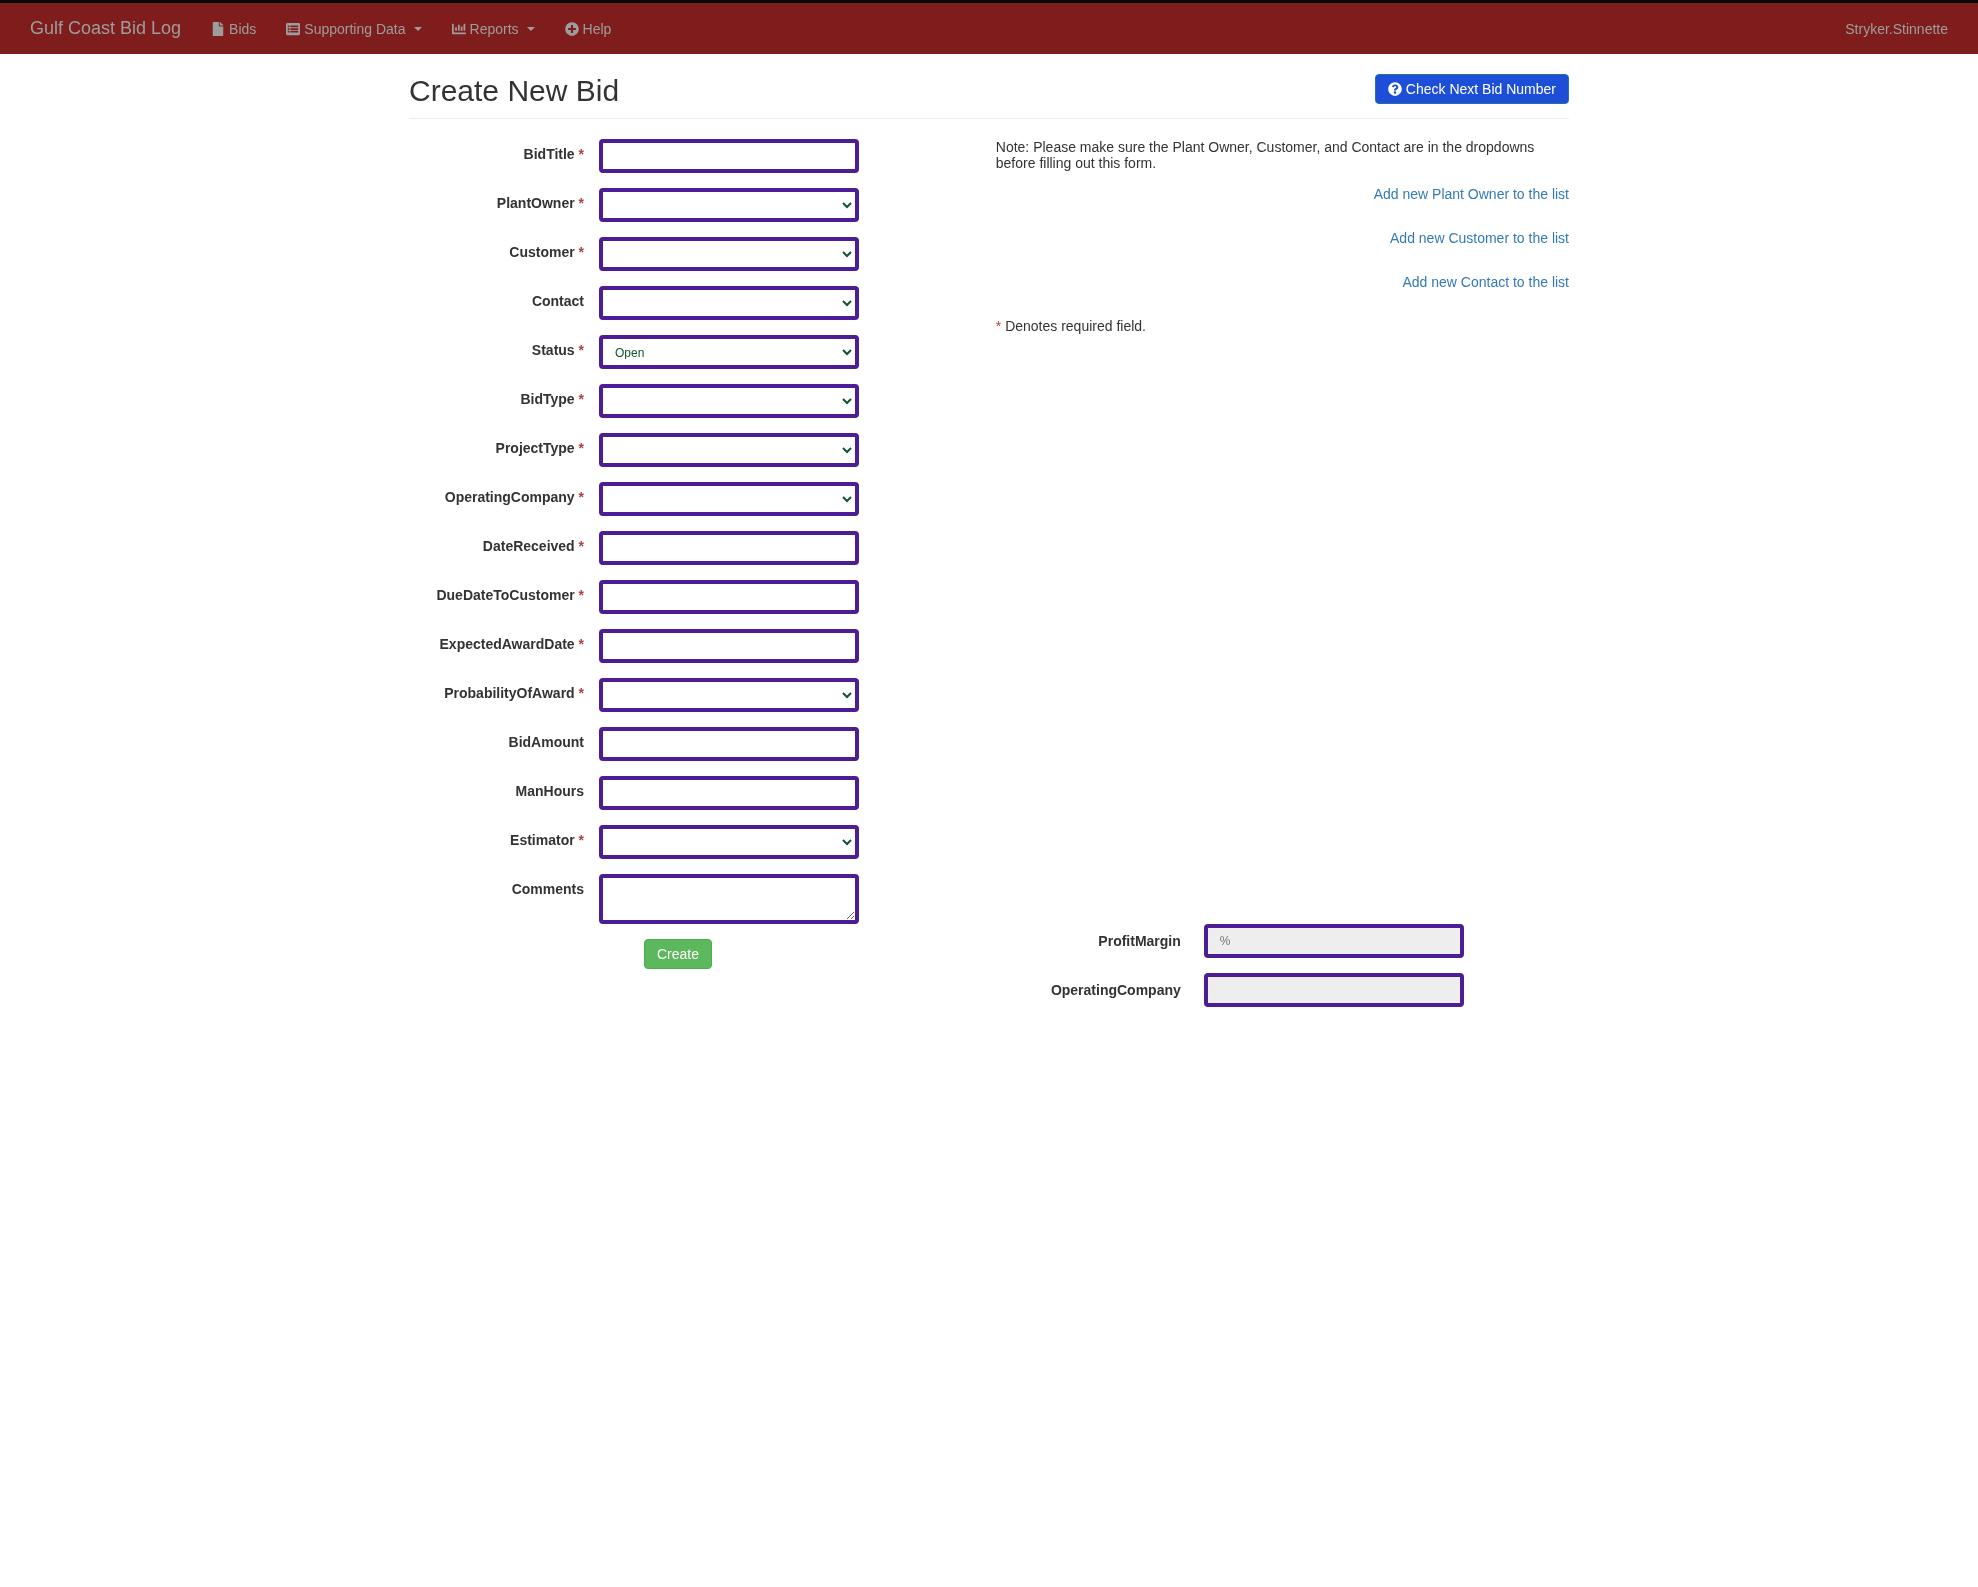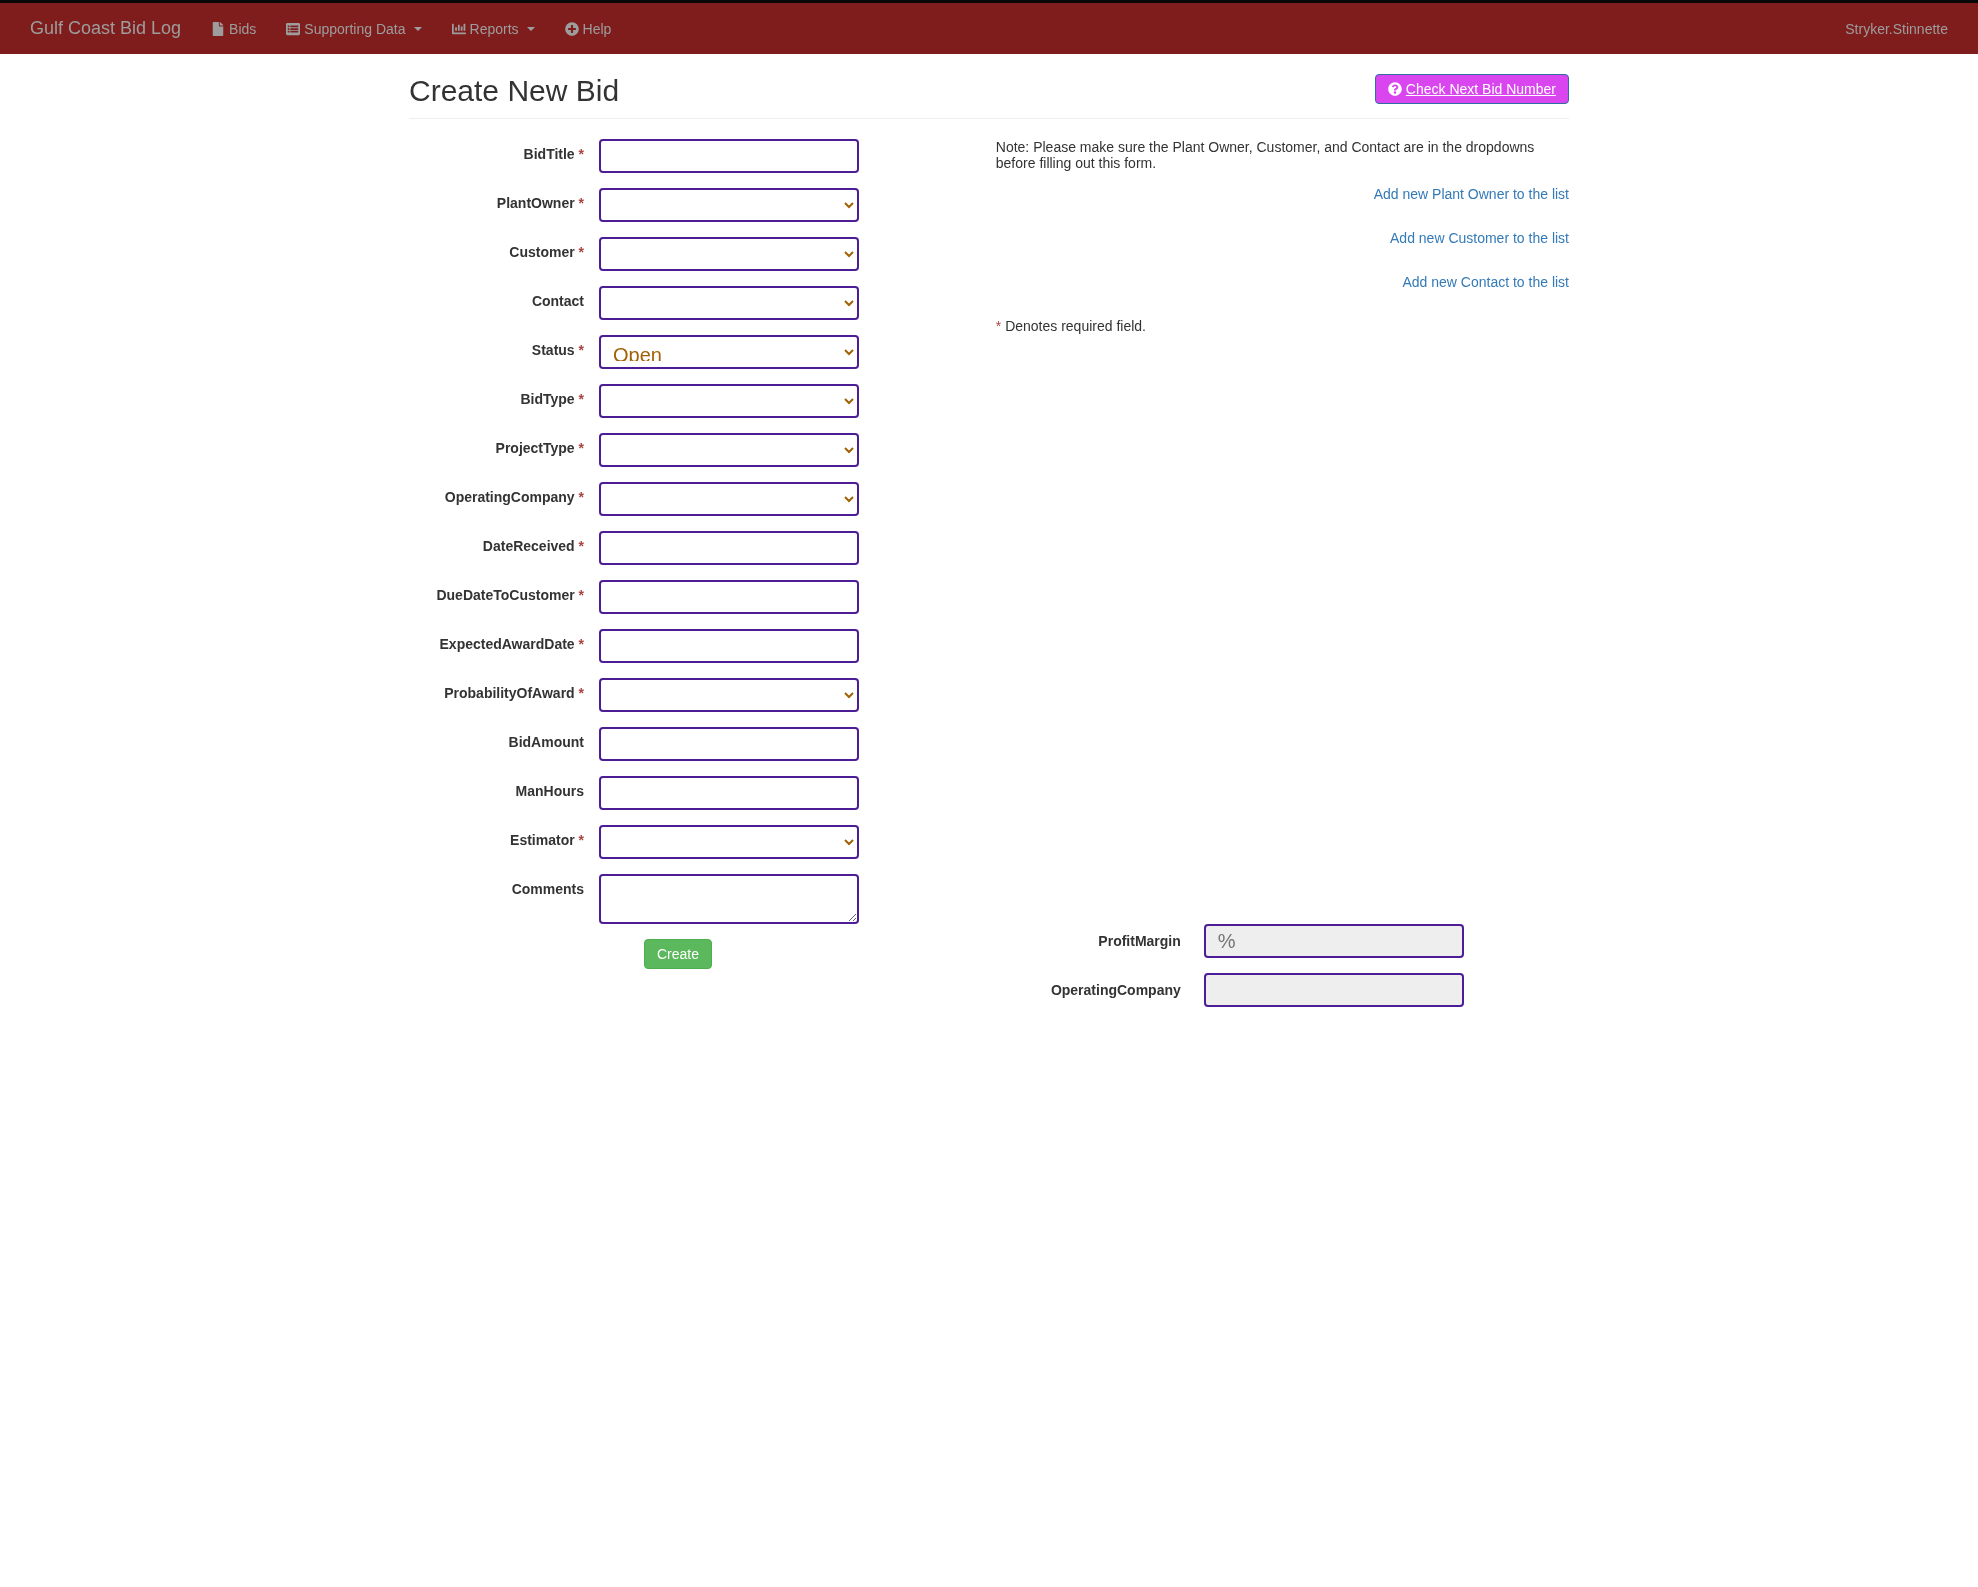--- a/index.html
+++ b/index.html
@@ -85,24 +85,23 @@
     align-items: center;
     gap: 4px;
     padding: 6px 12px;
     font-size: 14px;
     border-radius: 4px;
     border: 1px solid transparent;
     cursor: pointer;
     text-decoration: none;
   }
   .btn-primary {
-    background: #d946ef;
+    background: #1d4ed8;
     border-color: #2e6da4;
     color: #fff;
-    text-decoration: underline;
   }
   .btn-success {
     background: #5cb85c;
     border-color: #4cae4c;
     color: #fff;
   }
   .form-horizontal {
     display: flex;
     gap: 30px;
   }
@@ -121,24 +120,24 @@
     font-weight: 700;
     font-size: 14px;
     color: #333;
   }
   .req { color: #a94442; }
   .form-control {
     flex: 1;
     max-width: 260px;
     height: 34px;
     padding: 6px 12px;
-    font-size: 20px;
-    color: #a16207;
+    font-size: 12px;
+    color: #14532d;
     background: #fff;
-    border: 2px solid #4c1d95;
+    border: 4px solid #4c1d95;
     border-radius: 4px;
   }
   select.form-control { padding: 6px 8px; }
   textarea.form-control {
     height: 50px;
     resize: vertical;
   }
   .form-control[readonly] {
     background: #eee;
     cursor: not-allowed;

